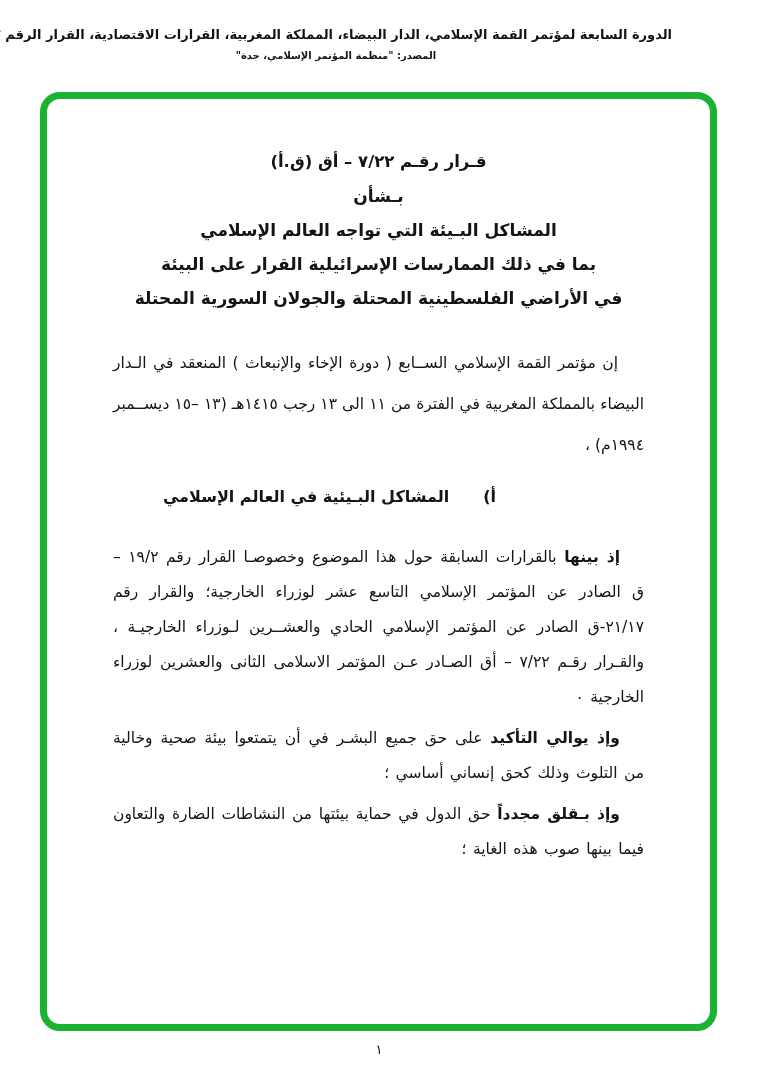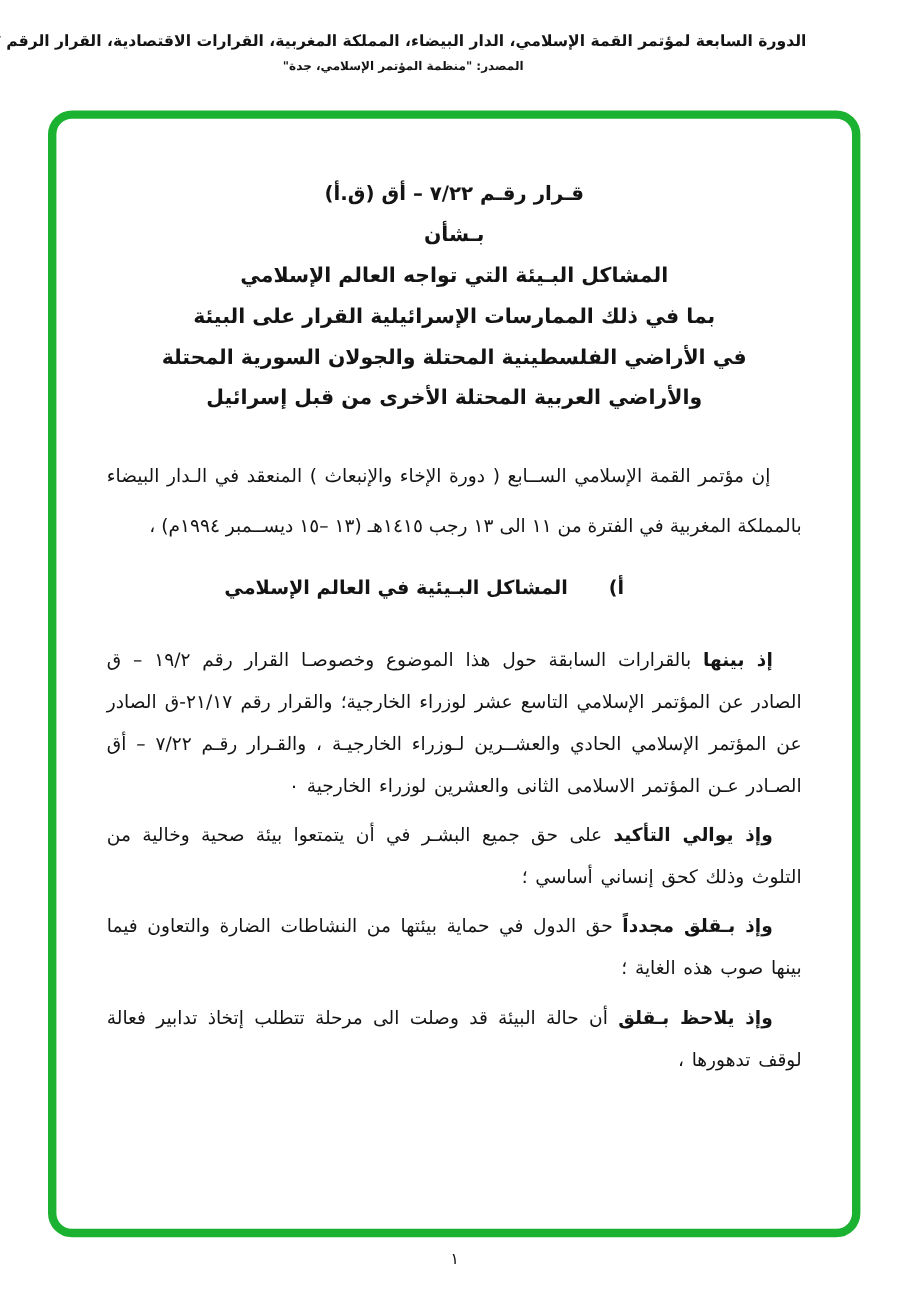--- a/index.html
+++ b/index.html
@@ -22,21 +22,21 @@
   .source-header .line2{
     font-size:10px;font-weight:bold;margin-top:8px;
   }
   .resolution-box{
     position:absolute;left:40px;top:92px;
     width:677px;height:939px;
     box-sizing:border-box;
     border:7px solid #1cb231;
     border-radius:20px;
     direction:rtl;
-    padding:0 42px;
+    padding:0 66px;
   }
   .title-block{
     margin-top:46px;
     text-align:center;
     font-weight:bold;
     font-size:17px;
     line-height:34px;
   }
   .title-block .t0{font-size:16.5px;}
   .preamble{
@@ -79,32 +79,30 @@
 </header>
 
 <main class="resolution-box" style="border-color: rgb(28, 178, 49);">
 
   <div class="title-block">
     <div class="t0">قـرار رقـم ٧/٢٢ – أق (ق.أ)</div>
     <div>بـشأن</div>
     <div>المشاكل البـيئة التي تواجه العالم الإسلامي</div>
     <div>بما في ذلك الممارسات الإسرائيلية القرار على البيئة</div>
     <div>في الأراضي الفلسطينية المحتلة والجولان السورية المحتلة</div>
-    <div>والأراضي العربية المحتلة الأخرى من قبل إسرائيل</div>
   </div>
 
   <p class="preamble">إن مؤتمر القمة الإسلامي الســابع ( دورة الإخاء والإنبعاث ) المنعقد في الـدار البيضاء بالمملكة المغربية في الفترة من ١١ الى ١٣ رجب ١٤١٥هـ (١٣ –١٥ ديســمبر ١٩٩٤م) ،</p>
 
   <div class="section-line">
     <span class="marker">أ)</span><span class="heading">المشاكل البـيئية في العالم الإسلامي</span>
   </div>
 
   <p class="clause first"><span class="lead">إذ بينها</span><span> بالقرارات السابقة حول هذا الموضوع وخصوصـا القرار رقم ١٩/٢ – ق الصادر عن المؤتمر الإسلامي التاسع عشر لوزراء الخارجية؛ والقرار رقم ٢١/١٧-ق الصادر عن المؤتمر الإسلامي الحادي والعشــرين لـوزراء الخارجيـة ، والقـرار رقـم ٧/٢٢ – أق الصـادر عـن المؤتمر الاسلامى الثانى والعشرين لوزراء الخارجية ٠</span></p>
 
   <p class="clause"><span class="lead">وإذ يوالي التأكيد</span><span> على حق جميع البشـر في أن يتمتعوا بيئة صحية وخالية من التلوث وذلك كحق إنساني أساسي ؛</span></p>
 
   <p class="clause"><span class="lead">وإذ بـقلق مجدداً</span><span> حق الدول في حماية بيئتها من النشاطات الضارة والتعاون فيما بينها صوب هذه الغاية ؛</span></p>
 
-  <p class="clause"><span class="lead">وإذ يلاحظ بـقلق</span><span> أن حالة البيئة قد وصلت الى مرحلة تتطلب إتخاذ تدابير فعالة لوقف تدهورها ،</span></p>
 
 </main>
 
 <footer class="page-footer">١</footer>
 
 </body></html>

